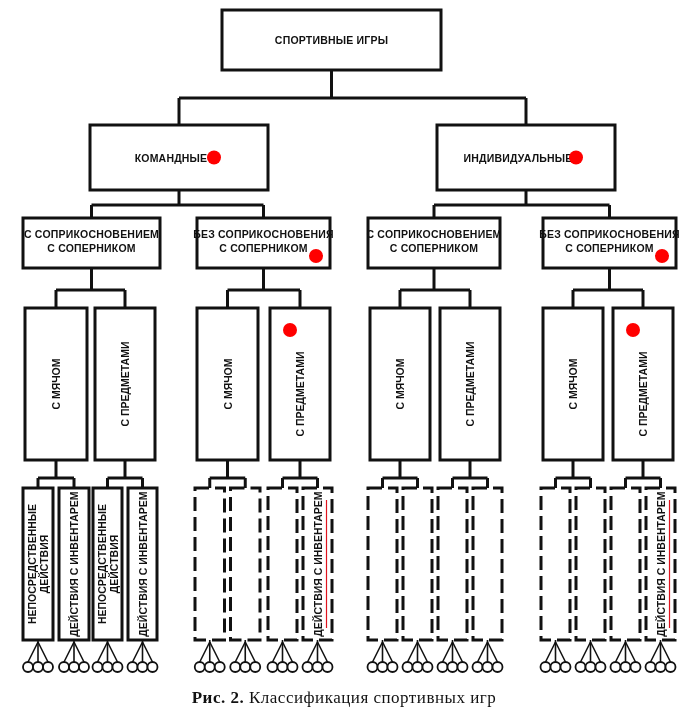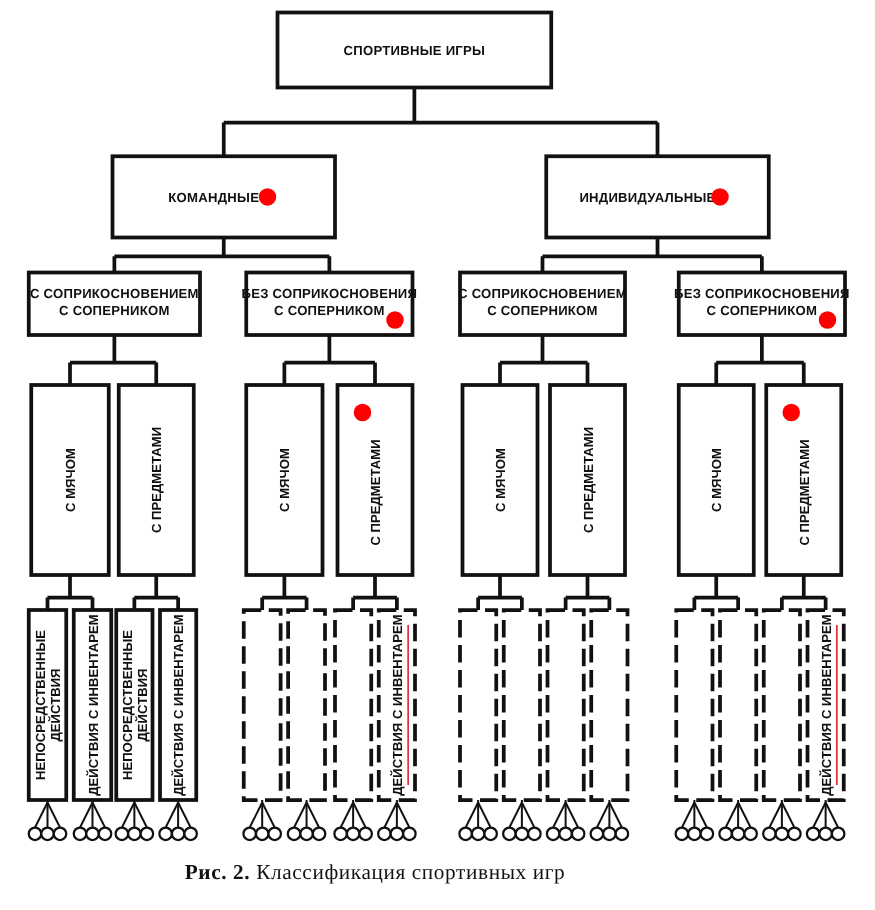--- a/index.html
+++ b/index.html
@@ -8,21 +8,21 @@
   .box { fill: #fff; stroke: #111; stroke-width: 3; }
   .box.dashed { stroke-dasharray: 14 6; }
   .conn { stroke: #111; stroke-width: 3; fill: none; }
   .leafline { stroke: #111; stroke-width: 1.6; fill: none; }
   .leaf { fill: #fff; stroke: #111; stroke-width: 1.8; }
   .lbl { font-family: "Liberation Sans", sans-serif; font-weight: bold; font-size: 10.5px; fill: #111; letter-spacing: 0.2px; }
   .vlbl { font-family: "Liberation Sans", sans-serif; font-weight: bold; font-size: 10.5px; fill: #111; }
   .marker { fill: #ff0000; }
   .underline { stroke: #e0141e; stroke-width: 1.2; }
   #caption { position: absolute; left: 0; width: 600px; top: 688px; text-align: center;
-    font-family: "Liberation Serif", serif; font-size: 17px; color: #111; letter-spacing: 0.5px; }
+    font-family: "Liberation Serif", serif; font-size: 17px; color: #111; letter-spacing: 0.5px; padding-left: 44px; }
   #caption .num { font-weight: bold; }
 </style>
 </head>
 <body>
 
 <svg id="diagram" xmlns="http://www.w3.org/2000/svg" width="700" height="728" viewBox="0 0 700 728">
     <rect x="222" y="10" width="219" height="60" class="box"></rect>
     <text x="331.5" y="44" text-anchor="middle" class="lbl">СПОРТИВНЫЕ ИГРЫ</text>
     <line x1="331.5" y1="70" x2="331.5" y2="98" class="conn"></line>
     <line x1="179" y1="98" x2="526" y2="98" class="conn"></line>

